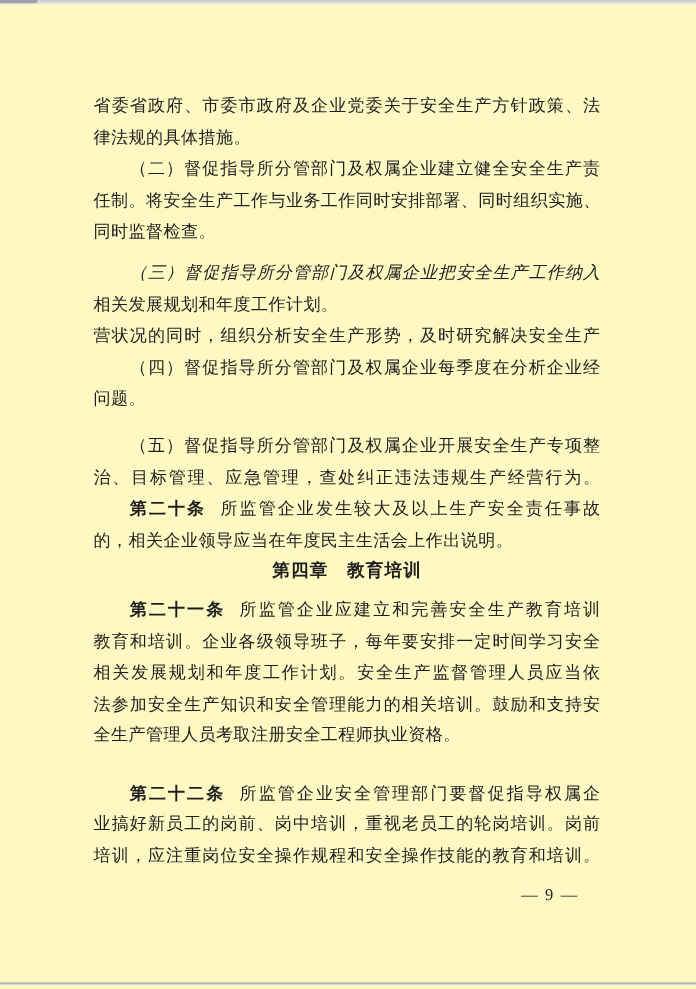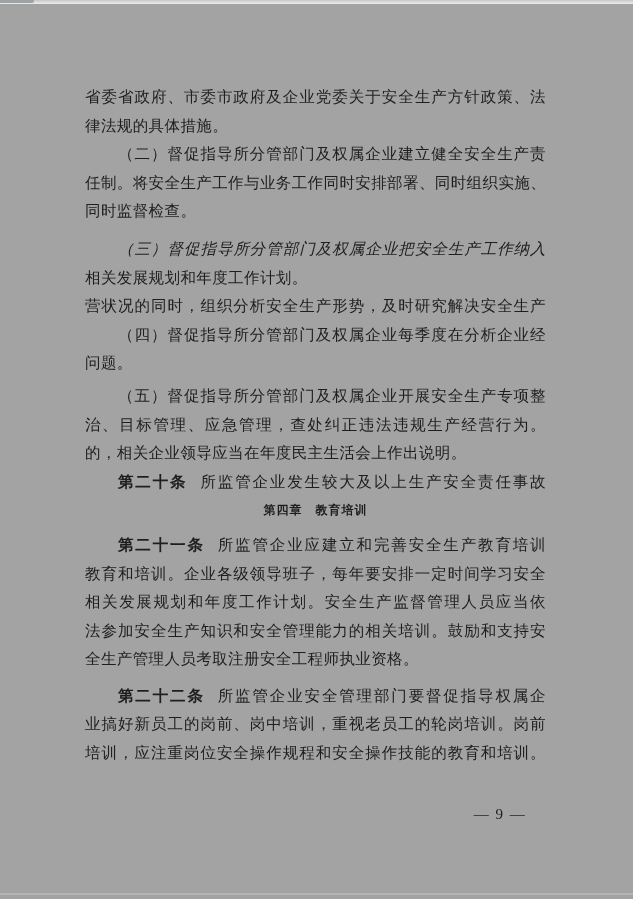--- a/index.html
+++ b/index.html
@@ -4,21 +4,21 @@
 <style>
   html,body{margin:0;padding:0;}
   body{
     width:633px;height:899px;
     background:#f4f4f4;
     font-family:"Liberation Serif","DejaVu Serif",serif;
   }
   .page{
     position:relative;
     width:633px;height:899px;
-    background:#a3a3a3;
+    background:#fef9c3;
     overflow:hidden;
     color:#1e1e1e;
   }
   
   .edge-top{
     position:absolute;top:0;left:0;width:633px;height:4px;
     background:linear-gradient(#c6c8ca,#eceded);
   }
   .edge-top-notch{
     position:absolute;top:0;left:0;width:34px;height:3px;
@@ -41,33 +41,33 @@
   .full{
     text-align:justify;
     text-align-last:justify;
   }
   .end{
     text-align:right;
     text-align-last:left;
   }
   .indent{padding-left:33px;width:428px;}
   .mt6{margin-top:6px;}
-  .mt7{margin-top:4px;}
-  .mt8{margin-top:8px;}
+  .mt7{margin-top:14px;}
+  .mt8{margin-top:24px;}
   .mt9{margin-top:9px;font-style:italic;}
   .term{
     font-family:"Liberation Sans","DejaVu Sans",sans-serif;
     font-weight:700;
     padding-right:13px;
     letter-spacing:0.4px;
   }
   .chapter-heading{
     line-height:28.6px;height:28.6px;
-    font-size:12px;
-    font-family:Liberation Serif, serif;
+    font-size:16px;
+    font-family:Liberation Mono, monospace;
     font-weight:700;
     text-align:center;
     text-align-last:center;
     letter-spacing:1px;
     color:#1e1e1e;
   }
   .page-number{
     position:absolute;
     left:440px;top:806px;width:120px;
     font-size:15px;
@@ -91,24 +91,24 @@
     <div class="line full">任制。将安全生产工作与业务工作同时安排部署、同时组织实施、</div>
     <div class="line end">同时监督检查。</div>
     <div class="line full indent mt9">（三）督促指导所分管部门及权属企业把安全生产工作纳入</div>
     <div class="line end">相关发展规划和年度工作计划。</div>
     <div class="line full">营状况的同时，组织分析安全生产形势，及时研究解决安全生产</div>
     <div class="line full indent">（四）督促指导所分管部门及权属企业每季度在分析企业经</div>
     <div class="line end">问题。</div>
     <div class="line full indent mt7">（五）督促指导所分管部门及权属企业开展安全生产专项整</div>
     <div class="line full">治、目标管理、应急管理，查处纠正违法违规生产经营行为。</div>
 
-    <div class="line end">的，相关企业领导应当在年度民主生活会上作出说明。</div>
     <div class="line full indent">
       <span class="term">第二十条</span><span>所监管企业发生较大及以上生产安全责任事故</span>
     </div>
+    <div class="line end">的，相关企业领导应当在年度民主生活会上作出说明。</div>
 
     <div class="chapter-heading">第四章　教育培训</div>
 
     <div class="line full indent mt6">
       <span class="term">第二十一条</span><span>所监管企业应建立和完善安全生产教育培训</span>
     </div>
     <div class="line full">教育和培训。企业各级领导班子，每年要安排一定时间学习安全</div>
     <div class="line full">相关发展规划和年度工作计划。安全生产监督管理人员应当依</div>
     <div class="line full">法参加安全生产知识和安全管理能力的相关培训。鼓励和支持安</div>
     <div class="line end">全生产管理人员考取注册安全工程师执业资格。</div>

